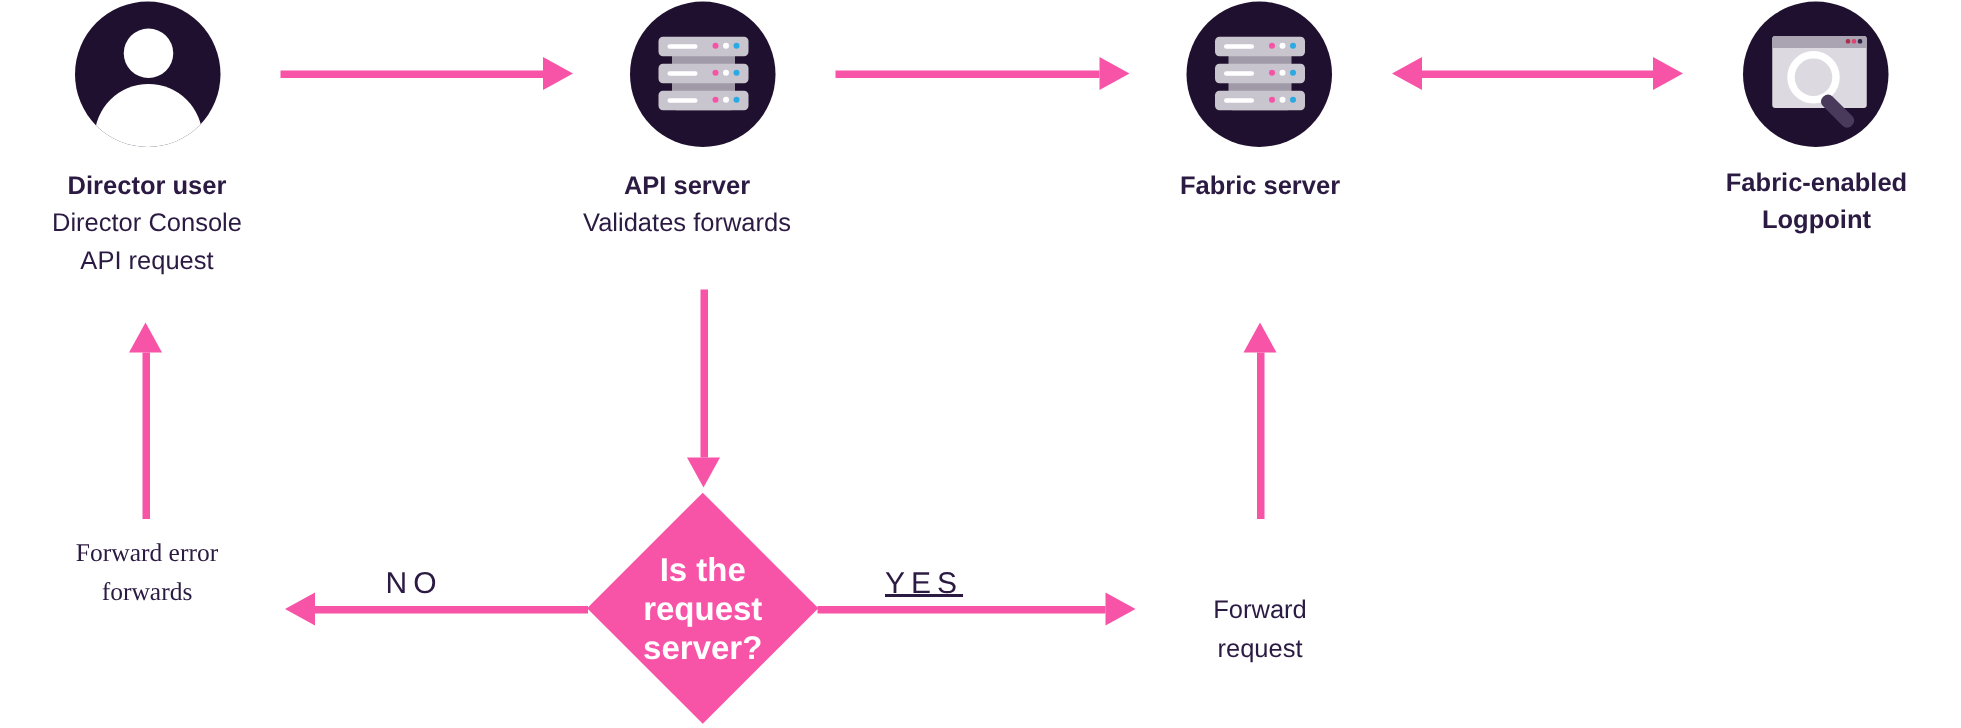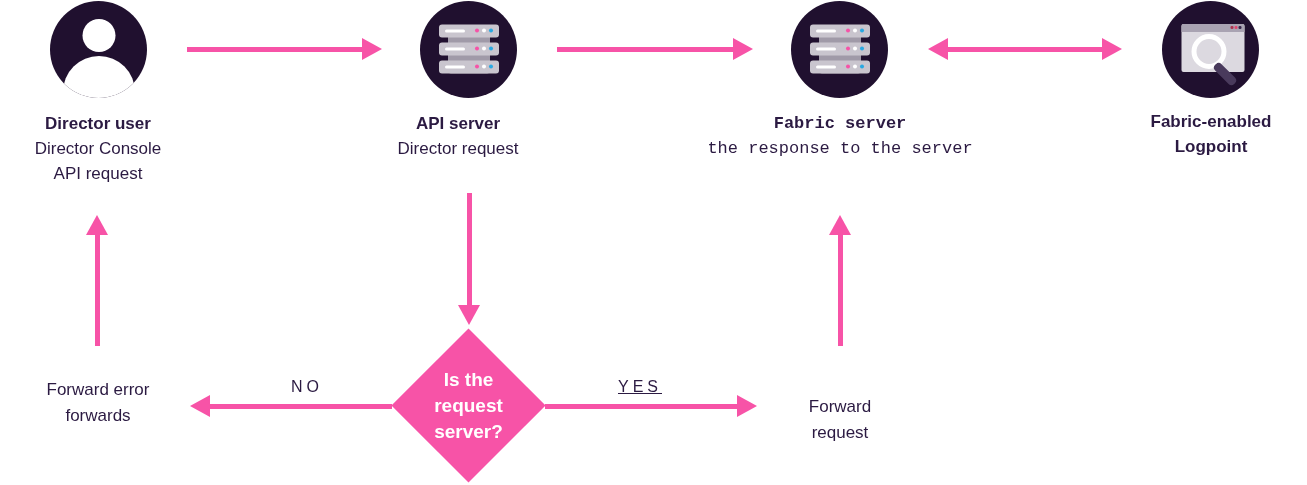--- a/index.html
+++ b/index.html
@@ -43,34 +43,34 @@
   .browser-dots{position:absolute;top:2.5px;right:3px;display:flex;gap:1.5px;}
   .browser-dots span{width:2.5px;height:2.5px;border-radius:50%;display:block;}
   .magnifier-ring{position:absolute;left:10px;top:10px;width:25px;height:25px;
     border:5px solid #fff;border-radius:50%;}
   .magnifier-handle{position:absolute;left:34px;top:36px;width:27px;height:9px;border-radius:4px;
     background:var(--magnifier-handle);transform:rotate(45deg);transform-origin:left center;}
   
   .node-label{position:absolute;text-align:center;font-size:17px;line-height:25px;color:var(--text);}
   .node-label .t{font-weight:700;}
   .result-label{position:absolute;text-align:center;font-size:17px;line-height:26px;color:var(--text);}
-  .branch-label{position:absolute;text-align:center;font-size:16px;letter-spacing:4px;color:var(--text);}
+  .branch-label{position:absolute;font-size:20px;letter-spacing:4px;color:var(--text);}
   
   .h-line{position:absolute;height:5px;background:var(--pink);}
   .v-line{position:absolute;width:5px;background:var(--pink);}
   .head{position:absolute;width:0;height:0;}
   .head.right{border-top:11px solid transparent;border-bottom:11px solid transparent;border-left:20px solid var(--pink);}
   .head.left{border-top:11px solid transparent;border-bottom:11px solid transparent;border-right:20px solid var(--pink);}
   .head.up{border-left:11px solid transparent;border-right:11px solid transparent;border-bottom:20px solid var(--pink);}
   .head.down{border-left:11px solid transparent;border-right:11px solid transparent;border-top:20px solid var(--pink);}
   
   .diamond{position:absolute;left:414px;top:351px;width:109px;height:109px;
     background:var(--pink);transform:rotate(45deg);}
   .diamond-text{position:absolute;left:388px;top:367px;width:161px;text-align:center;
-    font-size:19px;font-weight:700;line-height:26px;color:#ffffff;}
+    font-size:22px;font-weight:700;line-height:26px;color:#ffffff;}
 </style>
 </head>
 <body>
 
 <div class="canvas">
 
   <div class="node-circle" style="left:50px;top:1px;">
     <div>
       <div class="person-head"></div>
       <div class="person-body"></div>
@@ -108,21 +108,21 @@
               <span class="dot p"></span>
               <span class="dot w"></span>
               <span class="dot b"></span>
             </span>
         </div>
       </div>
     </div>
   </div>
   <div class="node-label" style="left:338px;top:111px;width:240px;">
     <div class="t">API server</div>
-    <div>Director request</div>
+    <div>Validates forwards</div>
   </div>
 
   <div class="node-circle" style="left:791px;top:1px;">
     <div class="server">
       <div class="server-chassis"></div>
       <div class="server-bars">
         <div class="server-bar">
           <span class="bar-dash"></span>
           <span class="bar-dots">
               <span class="dot p"></span>
@@ -142,23 +142,22 @@
           <span class="bar-dash"></span>
           <span class="bar-dots">
               <span class="dot p"></span>
               <span class="dot w"></span>
               <span class="dot b"></span>
             </span>
         </div>
       </div>
     </div>
   </div>
-  <div class="node-label" style="left:660px;top:111px;width:360px;font-family:Liberation Mono, monospace;">
+  <div class="node-label" style="left:660px;top:111px;width:360px;">
     <div class="t">Fabric server</div>
-    <div>the response to the server</div>
   </div>
 
   <div class="node-circle" style="left:1162px;top:1px;">
     <div class="browser">
       <div class="browser-bar"></div>
       <div class="browser-dots">
         <span style="background:#a8324e;"></span>
           <span style="background:#e0446e;"></span>
           <span style="background:#35244a;"></span>
       </div>
@@ -210,21 +209,21 @@
   <div class="diamond"></div>
   <div class="diamond-text">
     <div>Is the</div>
     <div>request</div>
     <div>server?</div>
   </div>
 
   <div class="branch-label" style="left:257px;top:378px;width:100px;">NO</div>
   <div class="branch-label" style="left:590px;top:378px;width:100px;text-decoration:underline;">YES</div>
 
-  <div class="result-label" style="left:8px;top:377px;width:180px;">
+  <div class="result-label" style="left:8px;top:356px;width:180px;font-family:Liberation Serif, serif;">
     <div>Forward error</div>
     <div>forwards</div>
   </div>
   <div class="result-label" style="left:750px;top:394px;width:180px;">
     <div>Forward</div>
     <div>request</div>
   </div>
 
 </div>
 

